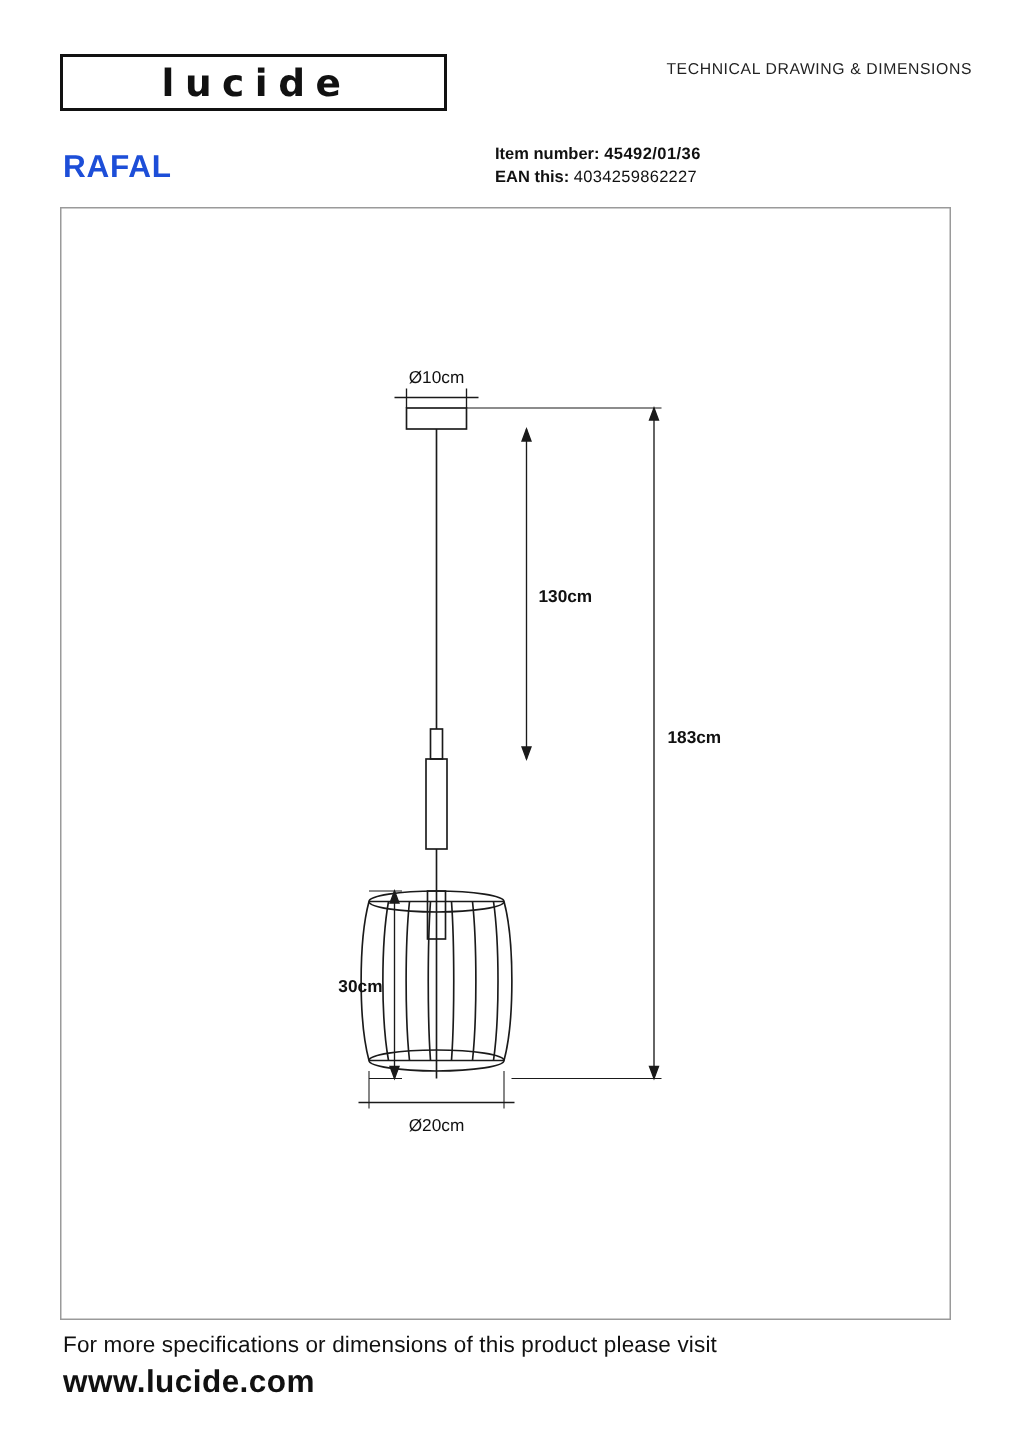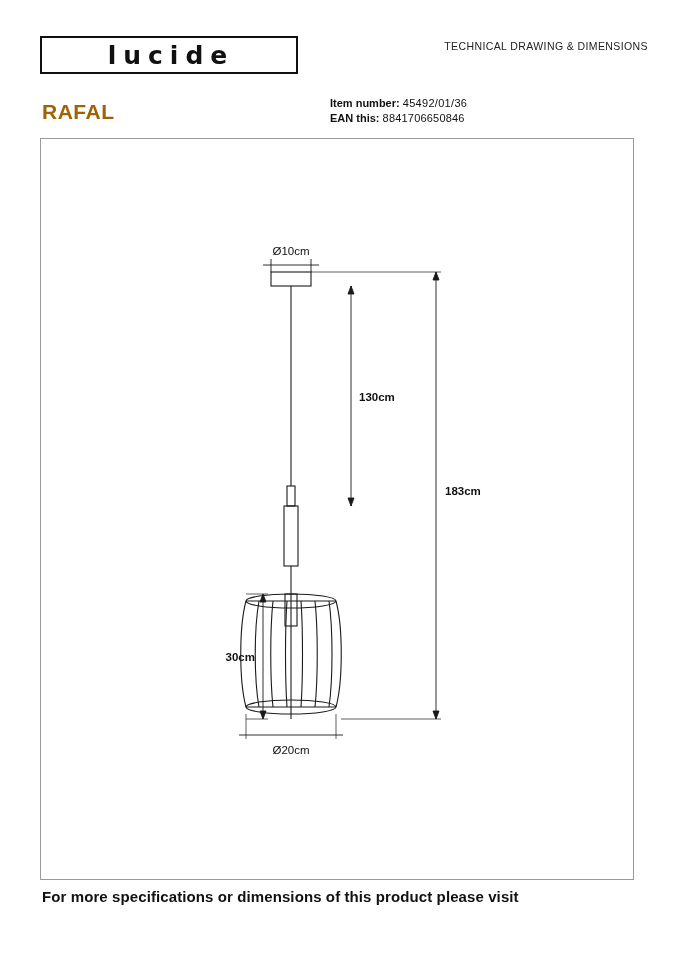--- a/index.html
+++ b/index.html
@@ -67,36 +67,36 @@
   }
 
   
   .product-name {
     position: absolute;
     left: 42px;
     top: 100px;
     font-size: 21px;
     font-weight: 700;
     letter-spacing: 0.5px;
-    color: #a16207;
+    color: #1d4ed8;
   }
   .item-info {
     position: absolute;
     left: 330px;
     top: 96px;
     font-size: 11px;
     line-height: 15px;
     color: #111;
   }
   .item-info .lbl {
     font-weight: 700;
     margin-top: 36px;
   }
   .item-info .val {
-    font-weight: 400;
+    font-weight: 700;
     letter-spacing: 0.3px;
     margin-top: 48px;
   }
   .item-info .val-thin {
     font-weight: 400;
     letter-spacing: 0.2px;
   }
 
   
   .frame {
@@ -120,21 +120,21 @@
 
   
   .footer {
     position: absolute;
     left: 42px;
     top: 888px;
     width: 600px;
   }
   .footer-line1 {
     font-size: 15px;
-    font-weight: 700;
+    font-weight: 400;
     color: #111;
     letter-spacing: 0.1px;
   }
   .footer-line2 {
     margin-top: 5px;
     font-size: 21px;
     font-weight: 700;
     color: #111;
     letter-spacing: 0.3px;
   }
@@ -152,21 +152,21 @@
   </div>
 
   <div class="product-name">RAFAL</div>
   <div class="item-info">
     <div>
       <span class="lbl">Item number:</span>
       <span class="val">45492/01/36</span>
     </div>
     <div>
       <span class="lbl">EAN this:</span>
-      <span class="val-thin">8841706650846</span>
+      <span class="val-thin">4034259862227</span>
     </div>
   </div>
 
   <div class="frame">
     <svg class="drawing" viewBox="0 0 606 742">
       <g fill="none" stroke="#1a1a1a" stroke-width="1.1">
 
         <rect x="230" y="133" width="40" height="14"></rect>
 
         <line x1="250" y1="147" x2="250" y2="347"></line>
@@ -227,15 +227,16 @@
         <text x="318" y="262" text-anchor="start" font-weight="bold">130cm</text>
         <text x="404" y="356" text-anchor="start" font-weight="bold">183cm</text>
         <text x="214" y="522" text-anchor="end" font-weight="bold">30cm</text>
         <text x="250" y="615" text-anchor="middle">Ø20cm</text>
       </g>
     </svg>
   </div>
 
   <div class="footer">
     <div class="footer-line1">For more specifications or dimensions of this product please visit</div>
+    <div class="footer-line2">www.lucide.com</div>
   </div>
 
 </div>
 
 </body></html>

